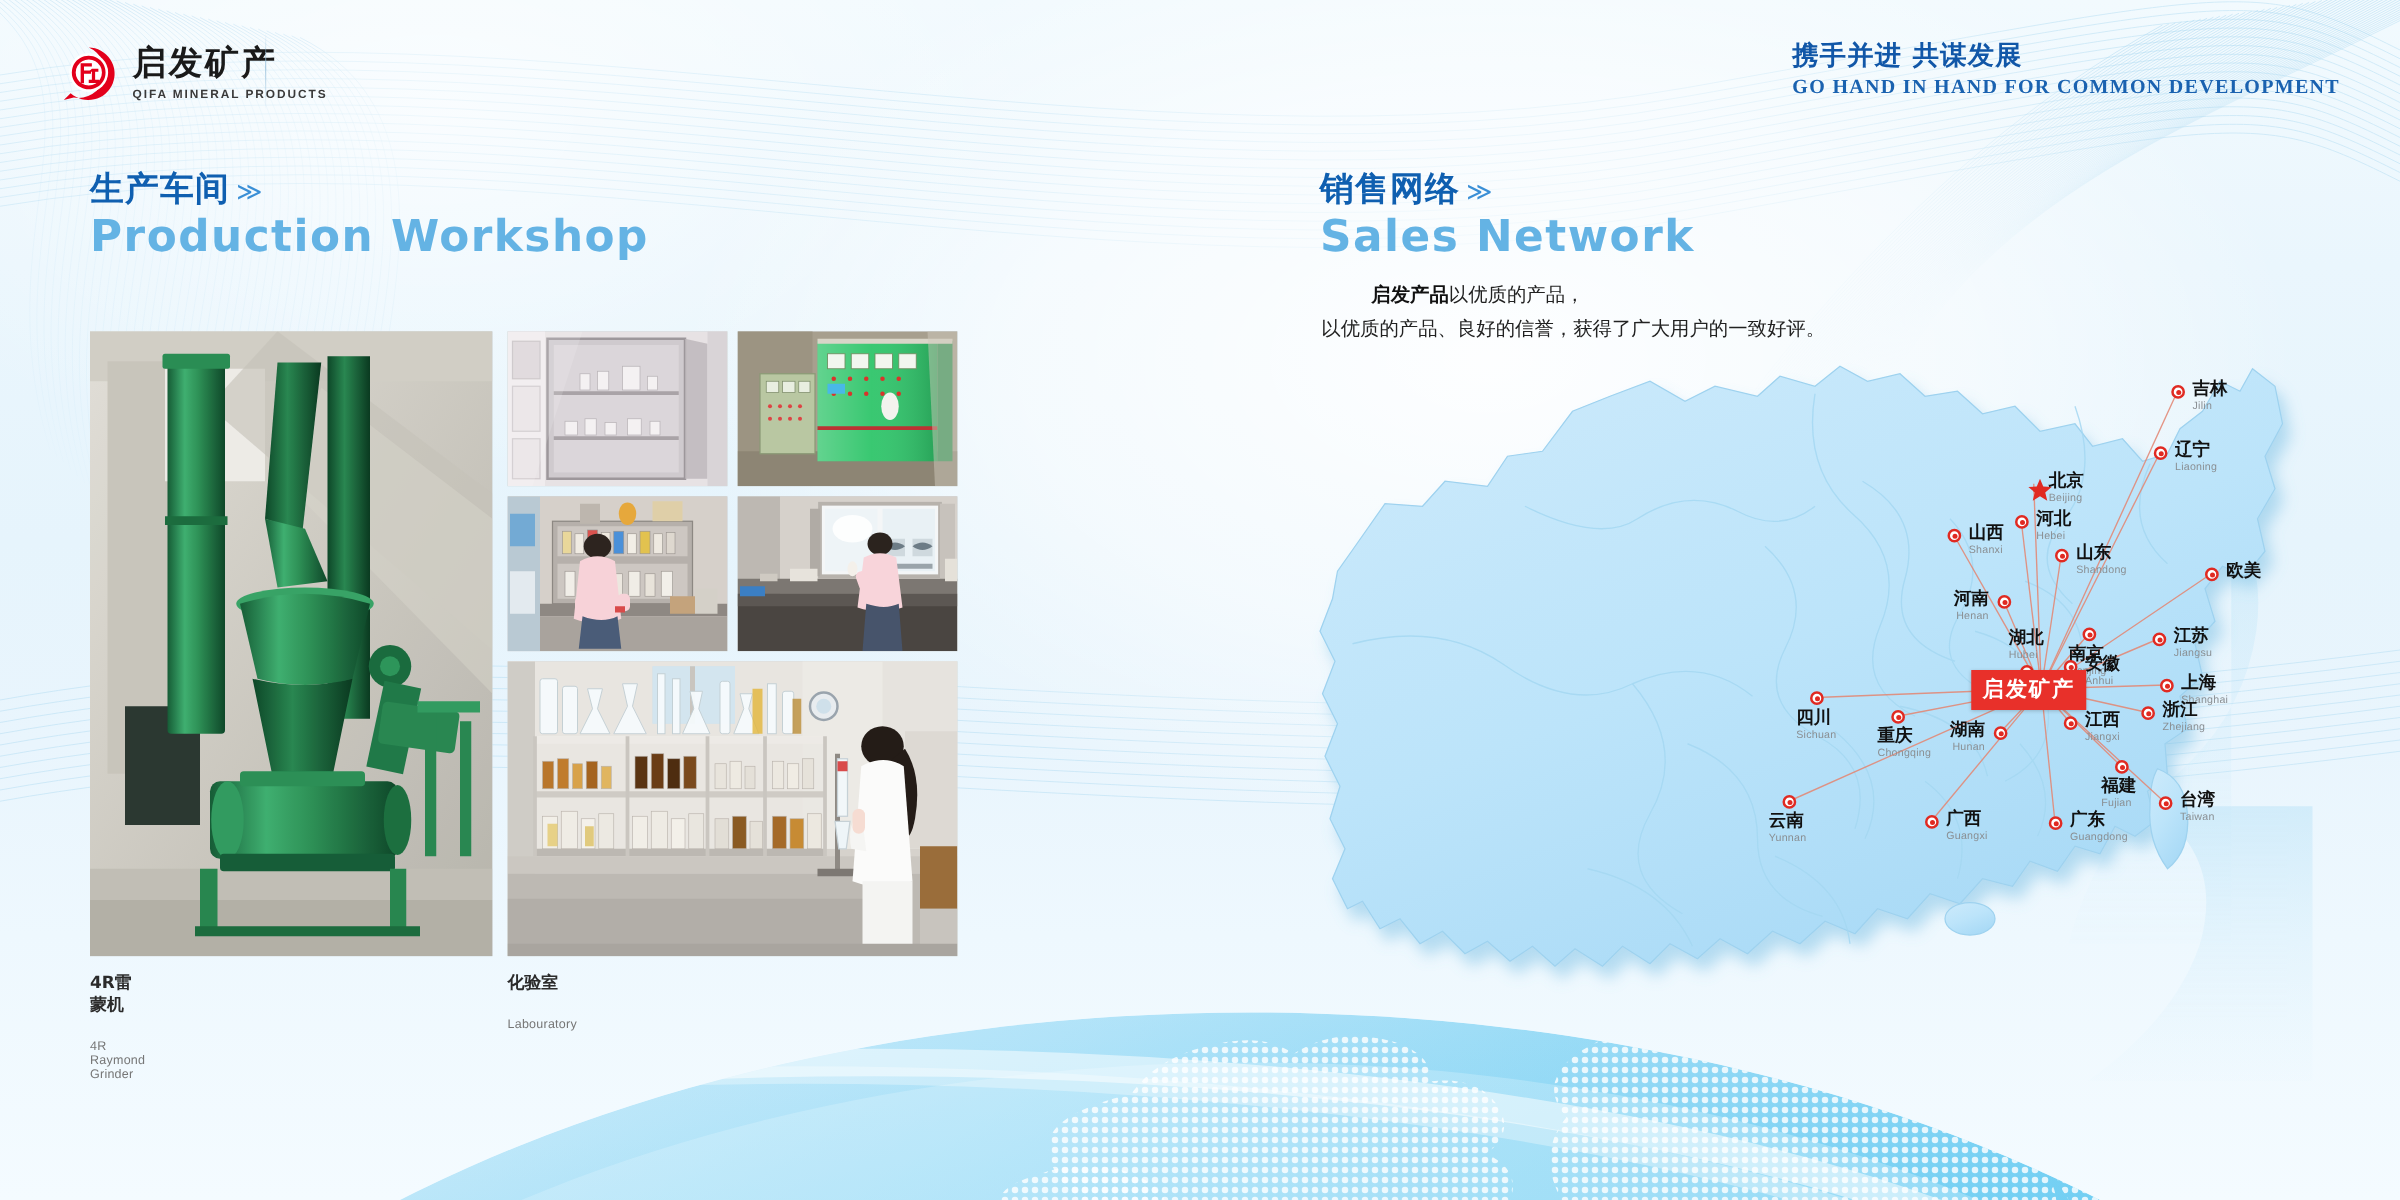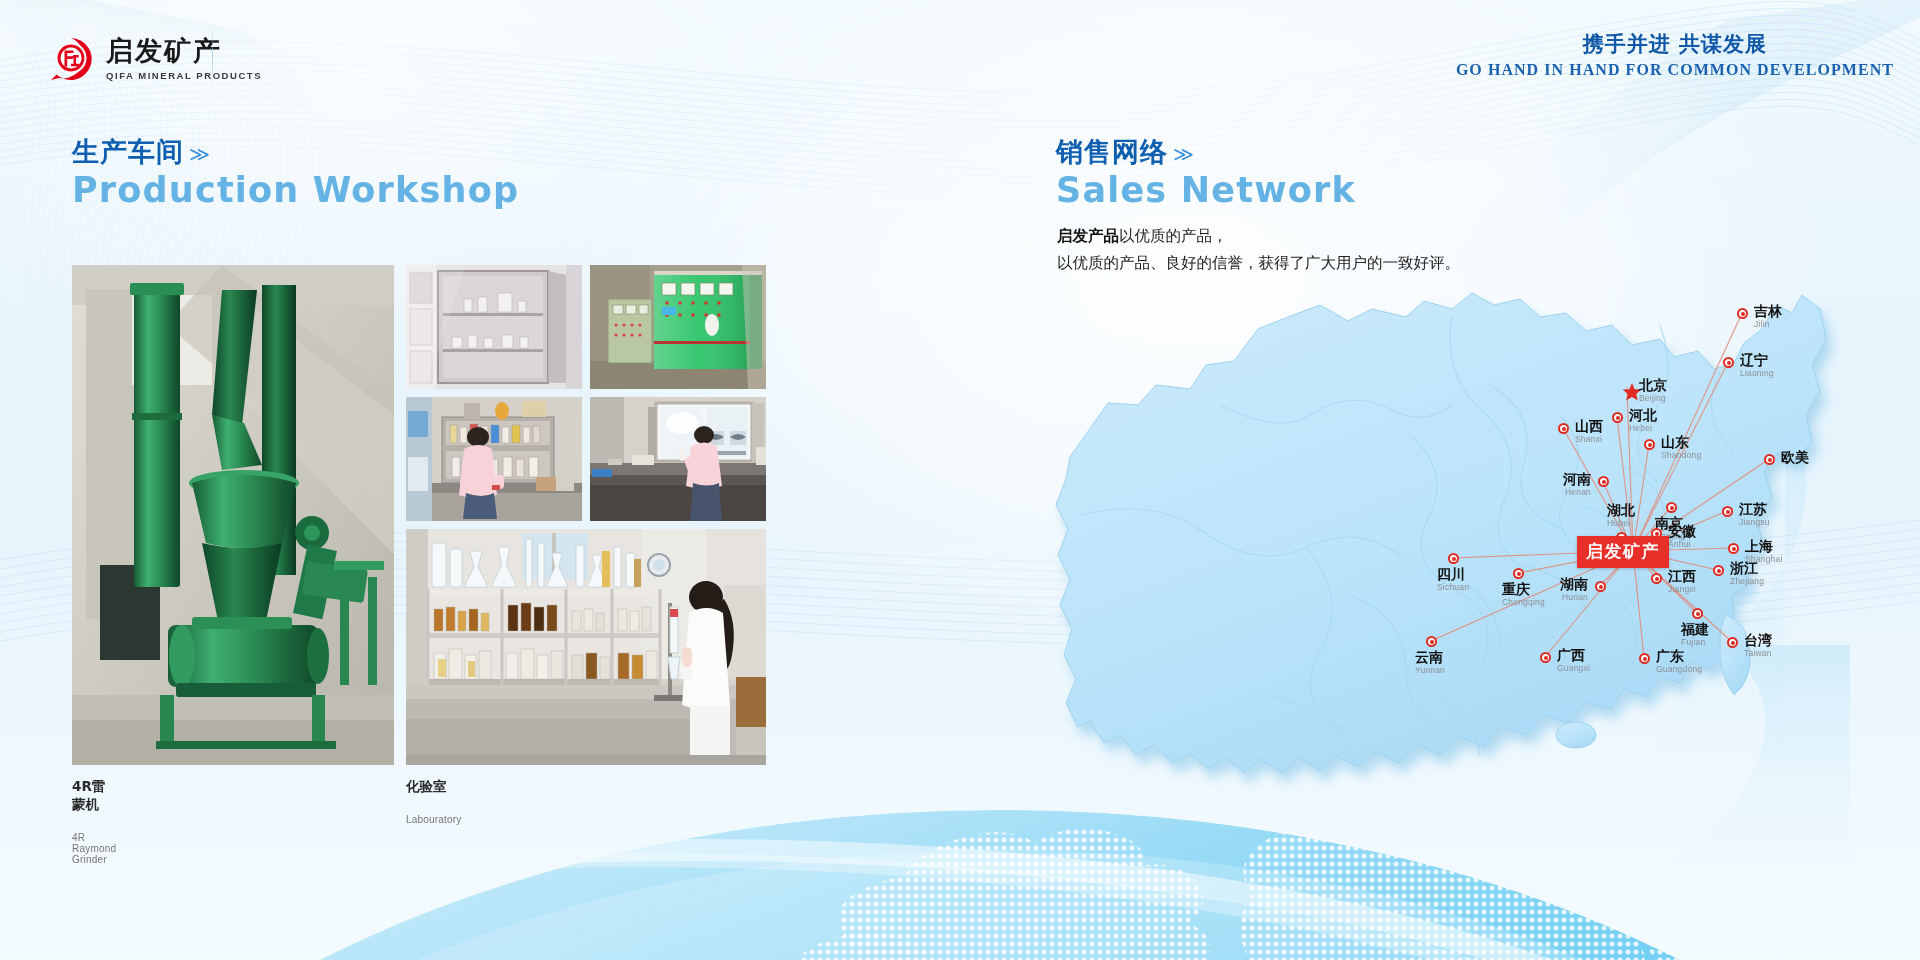--- a/index.html
+++ b/index.html
@@ -37,21 +37,21 @@
   .logo-text{margin-left:12px;display:flex;flex-direction:column;justify-content:center;}
   .logo-cn{
     font-size:27px;font-weight:bold;color:#1a1a1a;letter-spacing:2px;line-height:1.05;
     font-family:"DejaVu Sans","Liberation Sans",sans-serif;
   }
   .logo-en{
     font-size:9.5px;color:#3a3a3a;letter-spacing:1.55px;margin-top:4px;font-weight:bold;
   }
   .logo-divider{position:absolute;left:212px;top:26px;width:1px;height:62px;background:linear-gradient(180deg,rgba(160,195,220,0) 0%,rgba(150,190,218,.75) 45%,rgba(160,195,220,0) 100%);}
 
-  .slogan{position:absolute;right:26px;top:32px;text-align:center;}
+  .slogan{position:absolute;right:48px;top:32px;text-align:left;}
   .slogan-cn{
     font-size:21px;font-weight:bold;color:#1157a8;letter-spacing:1px;
     font-family:"DejaVu Sans","Liberation Sans",sans-serif;line-height:1.2;
   }
   .slogan-en{font-size:16px;color:#1a62b0;letter-spacing:1.05px;margin-top:4px;font-family:"Liberation Serif",serif;font-weight:bold;}
 
   
   .sec{position:absolute;}
   .sec-cn{
     font-size:27px;font-weight:bold;color:#0f5fb0;letter-spacing:1px;
@@ -64,21 +64,21 @@
     font-family:"DejaVu Sans","Liberation Sans",sans-serif;
   }
 
   #sec-prod{left:72px;top:136px;}
   #sec-sales{left:1056px;top:136px;}
 
   
   .sales-intro{position:absolute;left:1057px;top:223px;width:640px;
     font-size:15.5px;line-height:1.75;color:#222;
     font-family:"DejaVu Sans","Liberation Sans",sans-serif;}
-  .sales-intro b{font-weight:bold;color:#111;}
+  .sales-intro b{font-weight:bold;color:#111;margin-left:40px;}
 
   
   .photos{position:absolute;left:72px;top:265px;}
   .ph{position:absolute;overflow:hidden;background:#cfd6d8;}
   .ph canvas,.ph svg{display:block;}
   .cap{position:absolute;}
   .cap-cn{font-size:13.5px;color:#2b2b2b;font-family:"DejaVu Sans","Liberation Sans",sans-serif;line-height:1.35;font-weight:bold;}
   .cap-en{font-size:10px;color:#767676;margin-top:19px;letter-spacing:.2px;}
 
   

